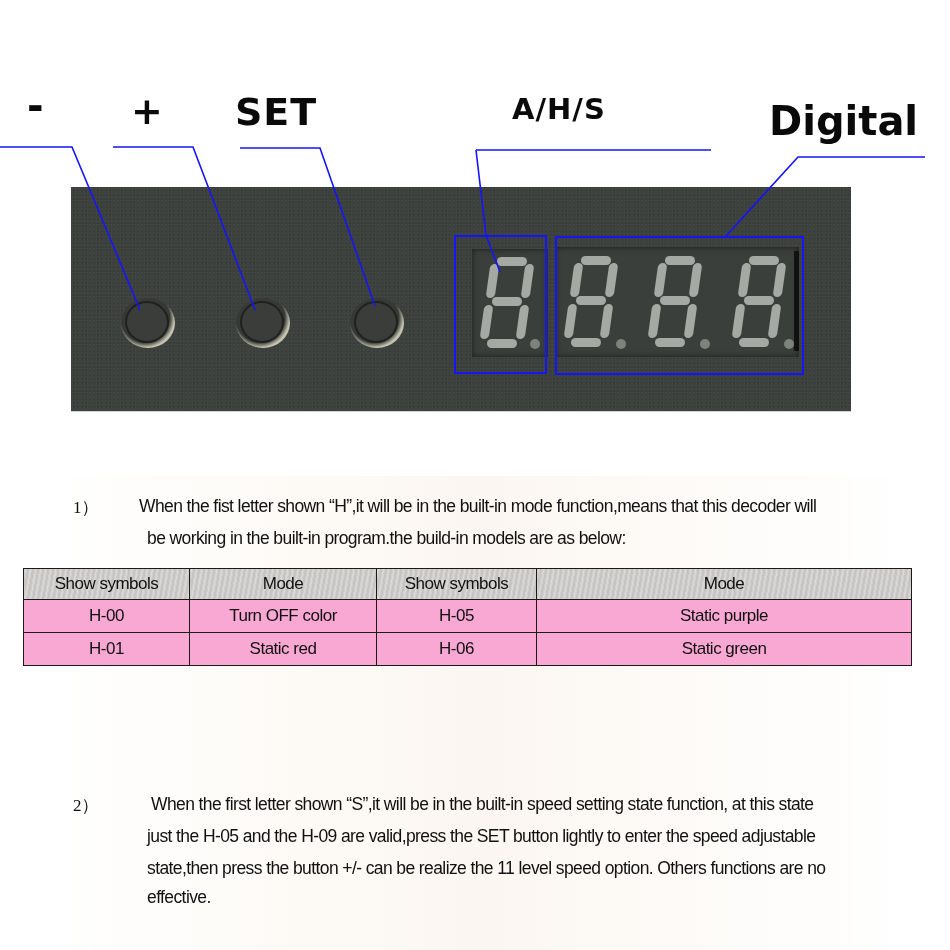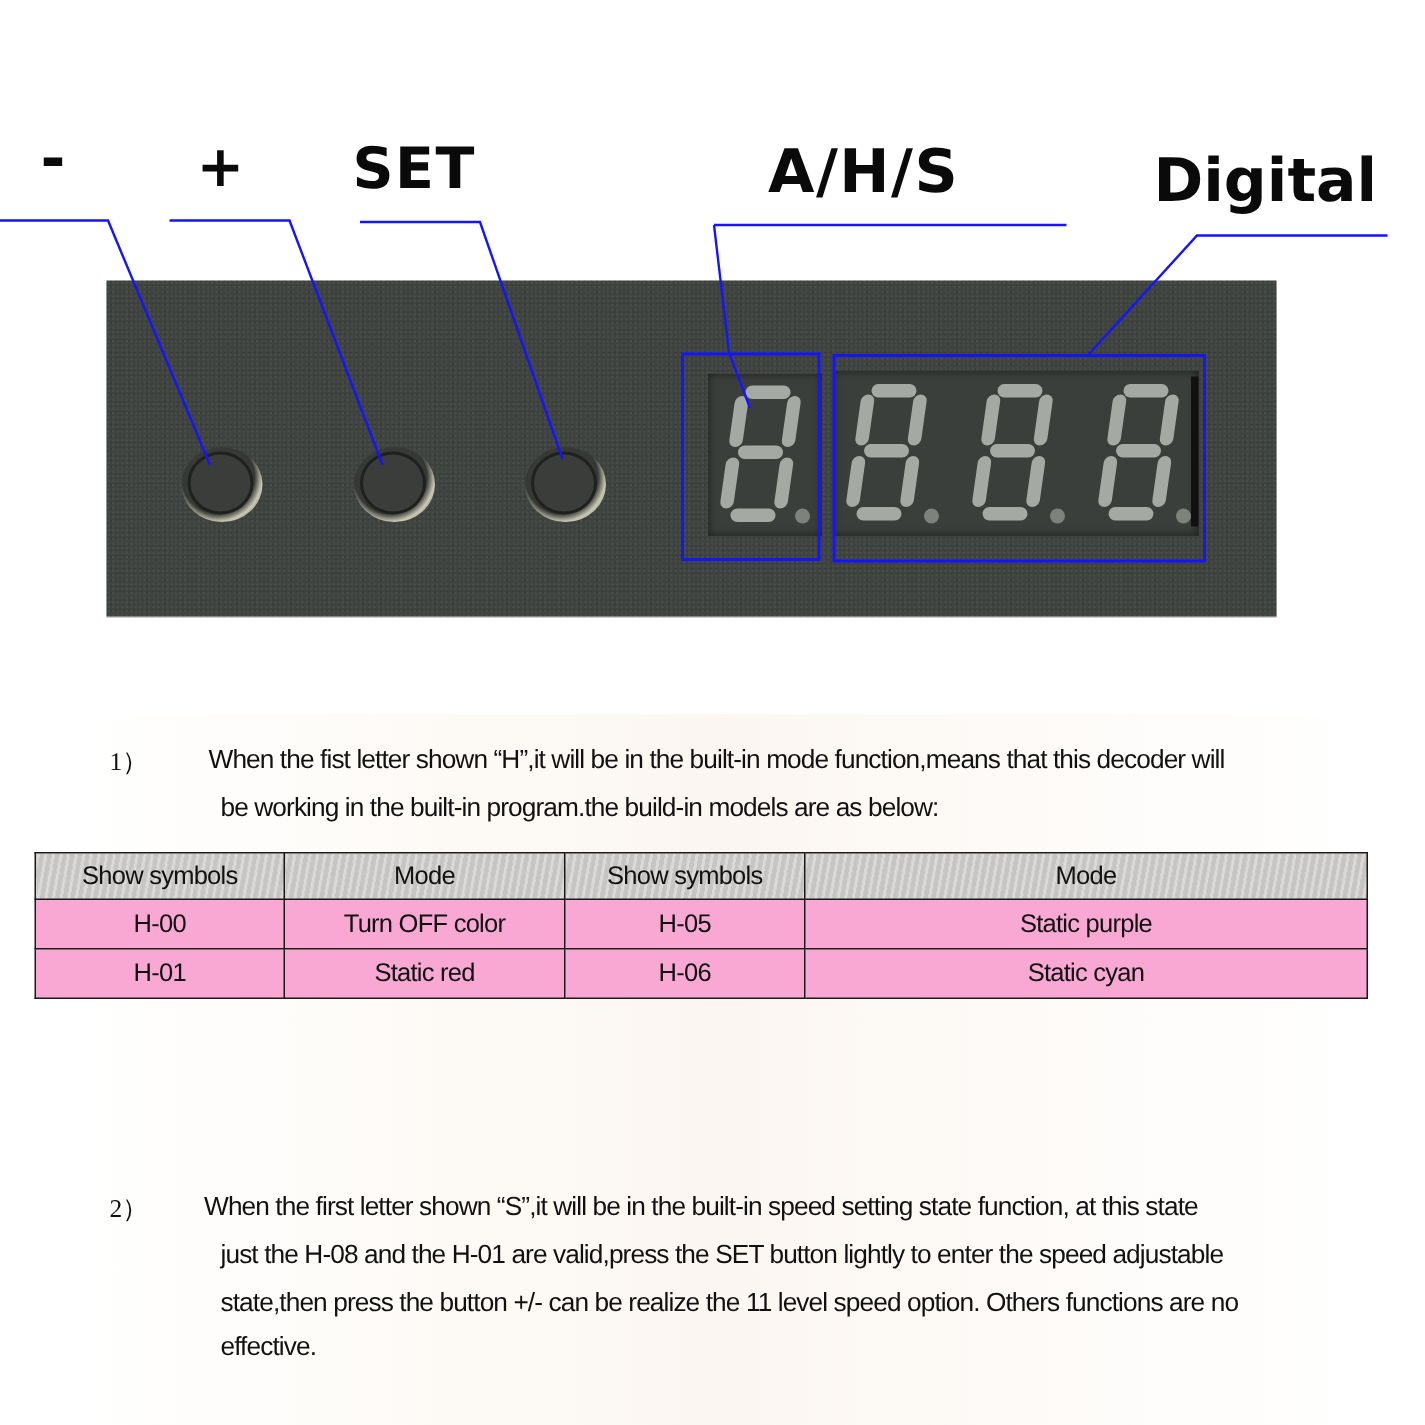--- a/index.html
+++ b/index.html
@@ -14,21 +14,21 @@
       position: absolute;
       font-family: "DejaVu Sans", sans-serif;
       font-weight: bold;
       color: #0a0a0a;
       line-height: 1;
       white-space: nowrap;
     }
     #lbl-minus { left: 27px; top: 86px; font-size: 40px; }
     #lbl-plus  { left: 131px; top: 92px; font-size: 38px; }
     #lbl-set   { left: 235px; top: 93px; font-size: 38px; letter-spacing: 1px; }
-    #lbl-ahs   { left: 512px; top: 95px; font-size: 40px; letter-spacing: 1px; }
+    #lbl-ahs   { left: 512px; top: 95px; font-size: 29px; letter-spacing: 1px; }
     #lbl-digital { left: 769px; top: 101px; font-size: 40px; }
 
     svg.leaders { position: absolute; left: 0; top: 0; pointer-events: none; }
 
     
     .panel {
       position: absolute; left: 71px; top: 187px; width: 780px; height: 224px;
       background: #3e423e;
       background-image:
         radial-gradient(rgba(255,255,255,0.05) 1px, transparent 1px),
@@ -204,22 +204,22 @@
     <tr>
       <td>H-00</td>
       <td>Turn OFF color</td>
       <td>H-05</td>
       <td>Static purple</td>
     </tr>
     <tr>
       <td>H-01</td>
       <td>Static red</td>
       <td>H-06</td>
-      <td>Static cyan</td>
+      <td>Static green</td>
     </tr>
   </tbody>
 </table>
 
 <div class="para-num" style="left:73px; top:794px;">2）</div>
-<div class="para" style="left:136px; top:796px;">When the first letter shown “S”,it will be in the built-in speed setting state function, at this state</div>
-<div class="para" style="left:147px; top:828px;">just the H-08 and the H-01 are valid,press the SET button lightly to enter the speed adjustable</div>
+<div class="para" style="left:151px; top:796px;">When the first letter shown “S”,it will be in the built-in speed setting state function, at this state</div>
+<div class="para" style="left:147px; top:828px;">just the H-05 and the H-09 are valid,press the SET button lightly to enter the speed adjustable</div>
 <div class="para" style="left:147px; top:860px;">state,then press the button +/- can be realize the 11 level speed option. Others functions are no</div>
 <div class="para" style="left:147px; top:889px;">effective.</div>
 
 </body></html>

